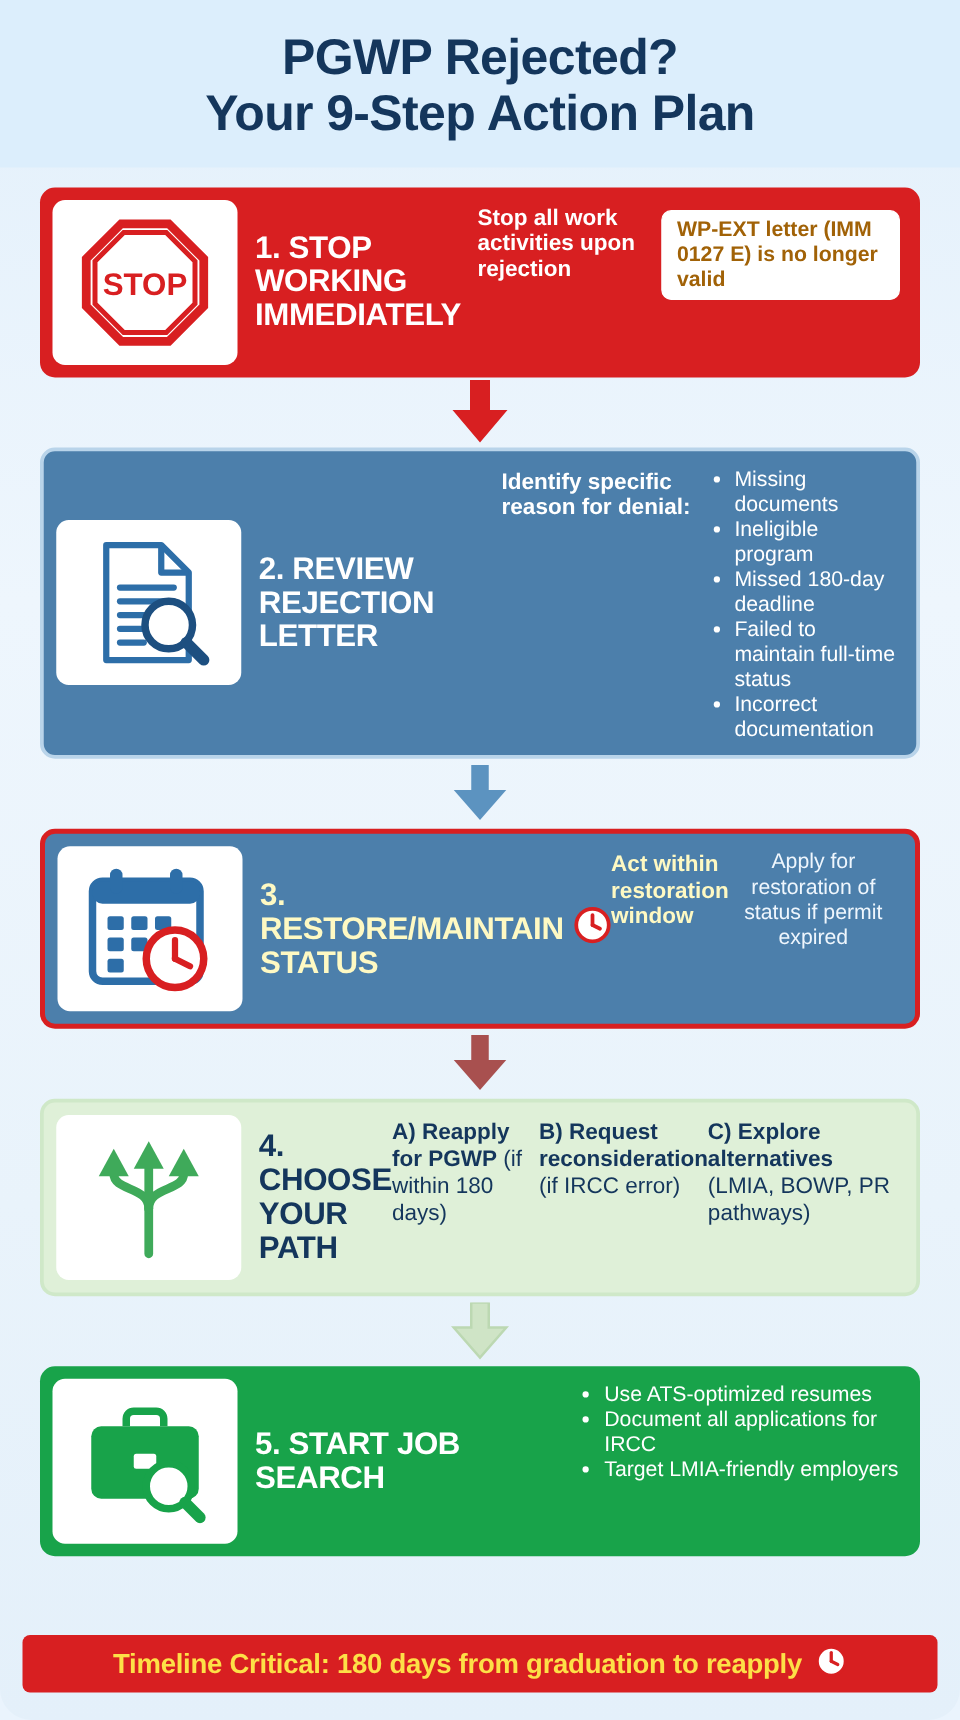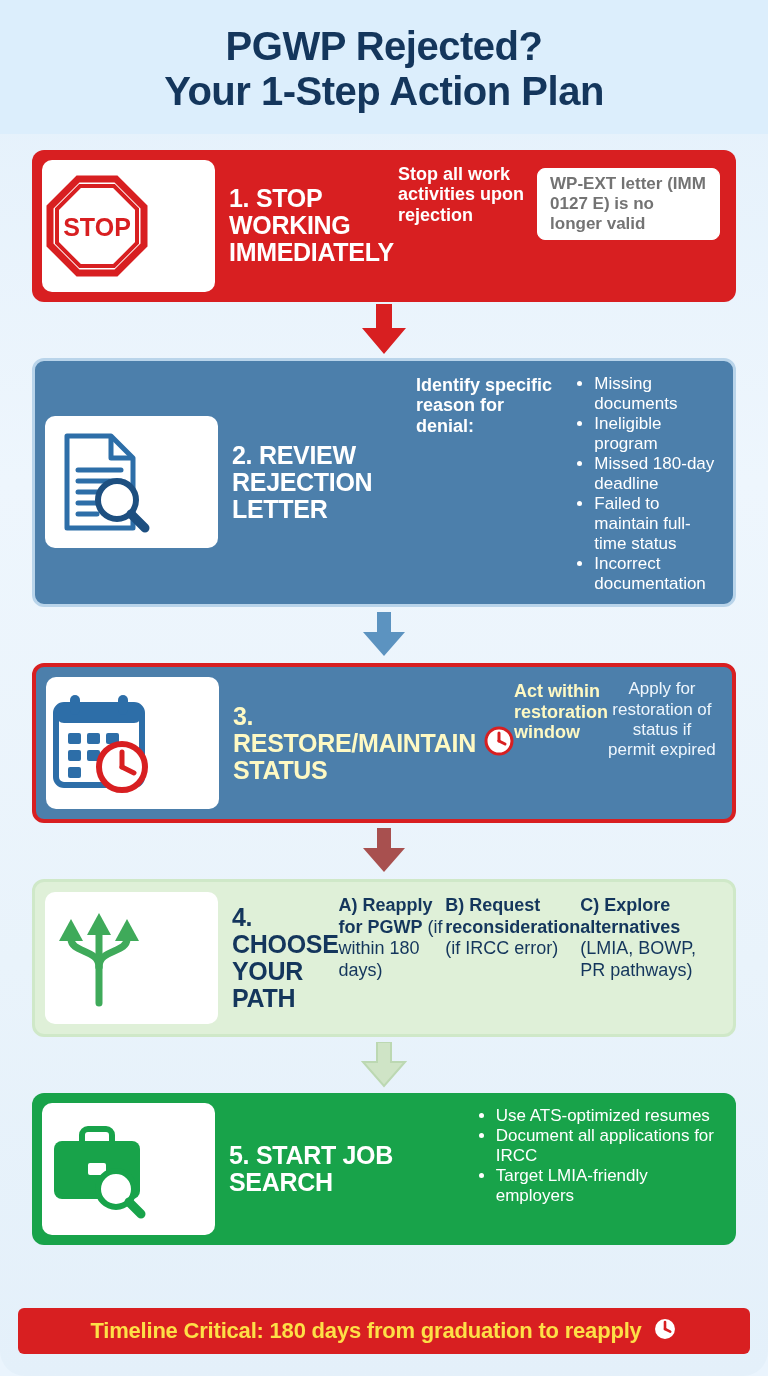--- a/index.html
+++ b/index.html
@@ -40,26 +40,26 @@
     position: relative;
     display: flex;
     align-items: stretch;
     border-radius: 12px;
     padding: 10px;
     gap: 14px;
   }
 
   .icon-box {
     flex: 0 0 auto;
-    width: 173px;
+    width: 148px;
     background: #ffffff;
     border-radius: 10px;
     display: flex;
     align-items: center;
-    justify-content: flex-start;
+    justify-content: center;
     align-self: center;
     height: 132px;
   }
   .card-content {
     flex: 1 1 auto;
     display: flex;
     flex-direction: row;
     justify-content: center;
     padding-right: 6px;
   }
@@ -100,21 +100,21 @@
     list-style: disc;
   }
   ul.bullets li {
     font-size: 17px;
     line-height: 1.18;
   }
 
   
   .card-1 { background: #d81f21; }
   .card-1 .card-title, .card-1 .card-sub { color: #ffffff; }
-  .card-1 .pill { color: #737373; border: 1px solid #ffffff; }
+  .card-1 .pill { color: #a16207; border: 1px solid #ffffff; }
 
   
   .card-2 { background: #4c7fab; border: 3px solid #b9d4ea; }
   .card-2 .card-title, .card-2 .card-sub { color: #ffffff; }
   .card-2 ul.bullets li { color: #ffffff; }
 
   
   .card-3 { background: #4c7fab; border: 4px solid #d81f21; }
   .card-3 .card-title, .card-3 .card-sub { color: #fef9c3; }
   .card-3 .card-sub-light { color: #eef6fd; text-align: center; }
@@ -163,21 +163,21 @@
   .clock-badge { display: inline-block; }
 </style>
 </head>
 <body>
 
 <div class="page">
 
   <div class="header">
     <h1>
       <span>PGWP Rejected?</span>
-      <span class="line2">Your 1-Step Action Plan</span>
+      <span class="line2">Your 9-Step Action Plan</span>
     </h1>
   </div>
 
   <div class="body">
 
     <div class="card card-1">
       <div class="icon-box">
         <svg width="110" height="110" viewBox="0 0 110 110">
           <polygon points="36,8 74,8 102,36 102,74 74,102 36,102 8,74 8,36" fill="#ffffff" stroke="#d81f21" stroke-width="7"></polygon>
           <polygon points="38,15 72,15 95,38 95,72 72,95 38,95 15,72 15,38" fill="none" stroke="#d81f21" stroke-width="4"></polygon>

